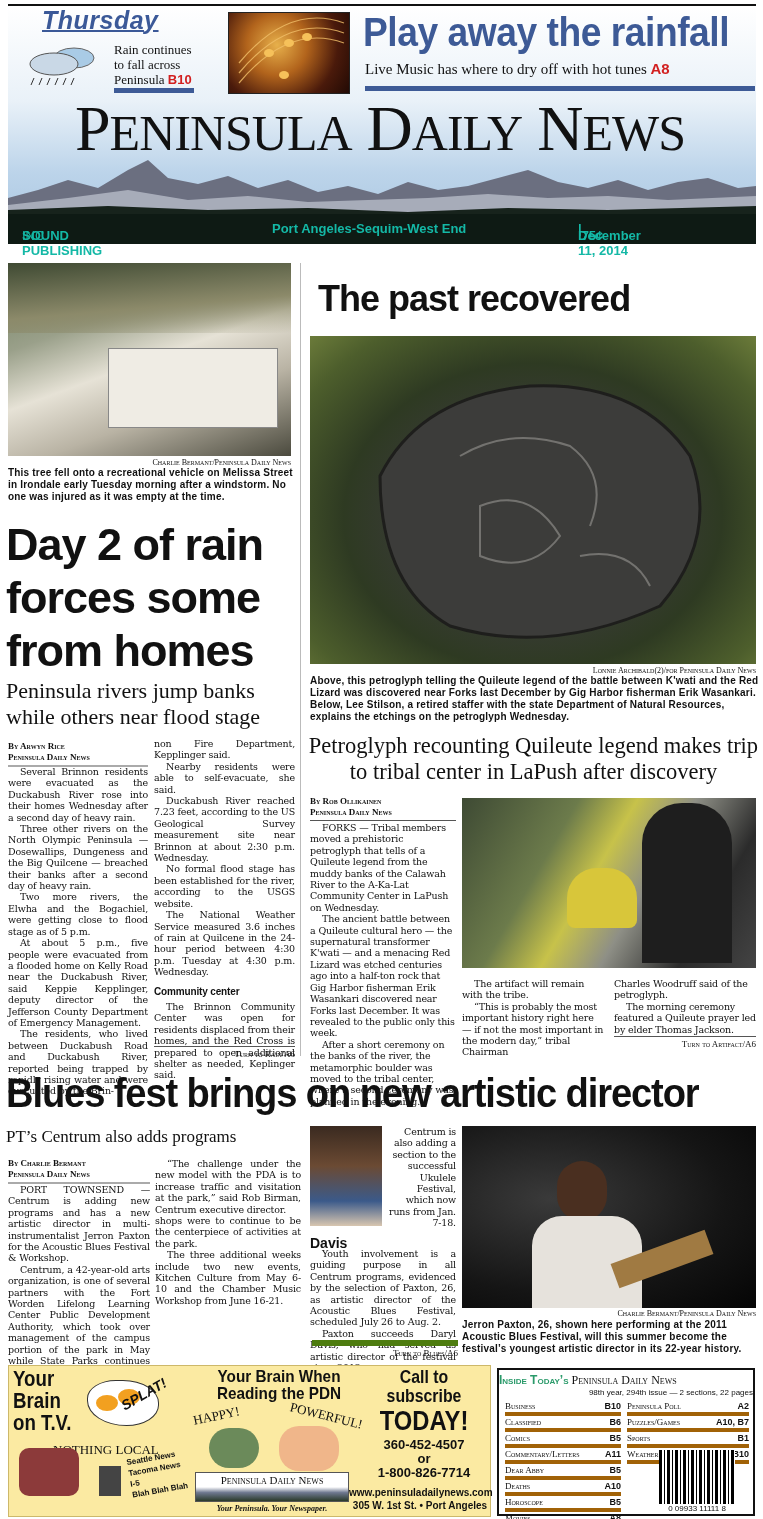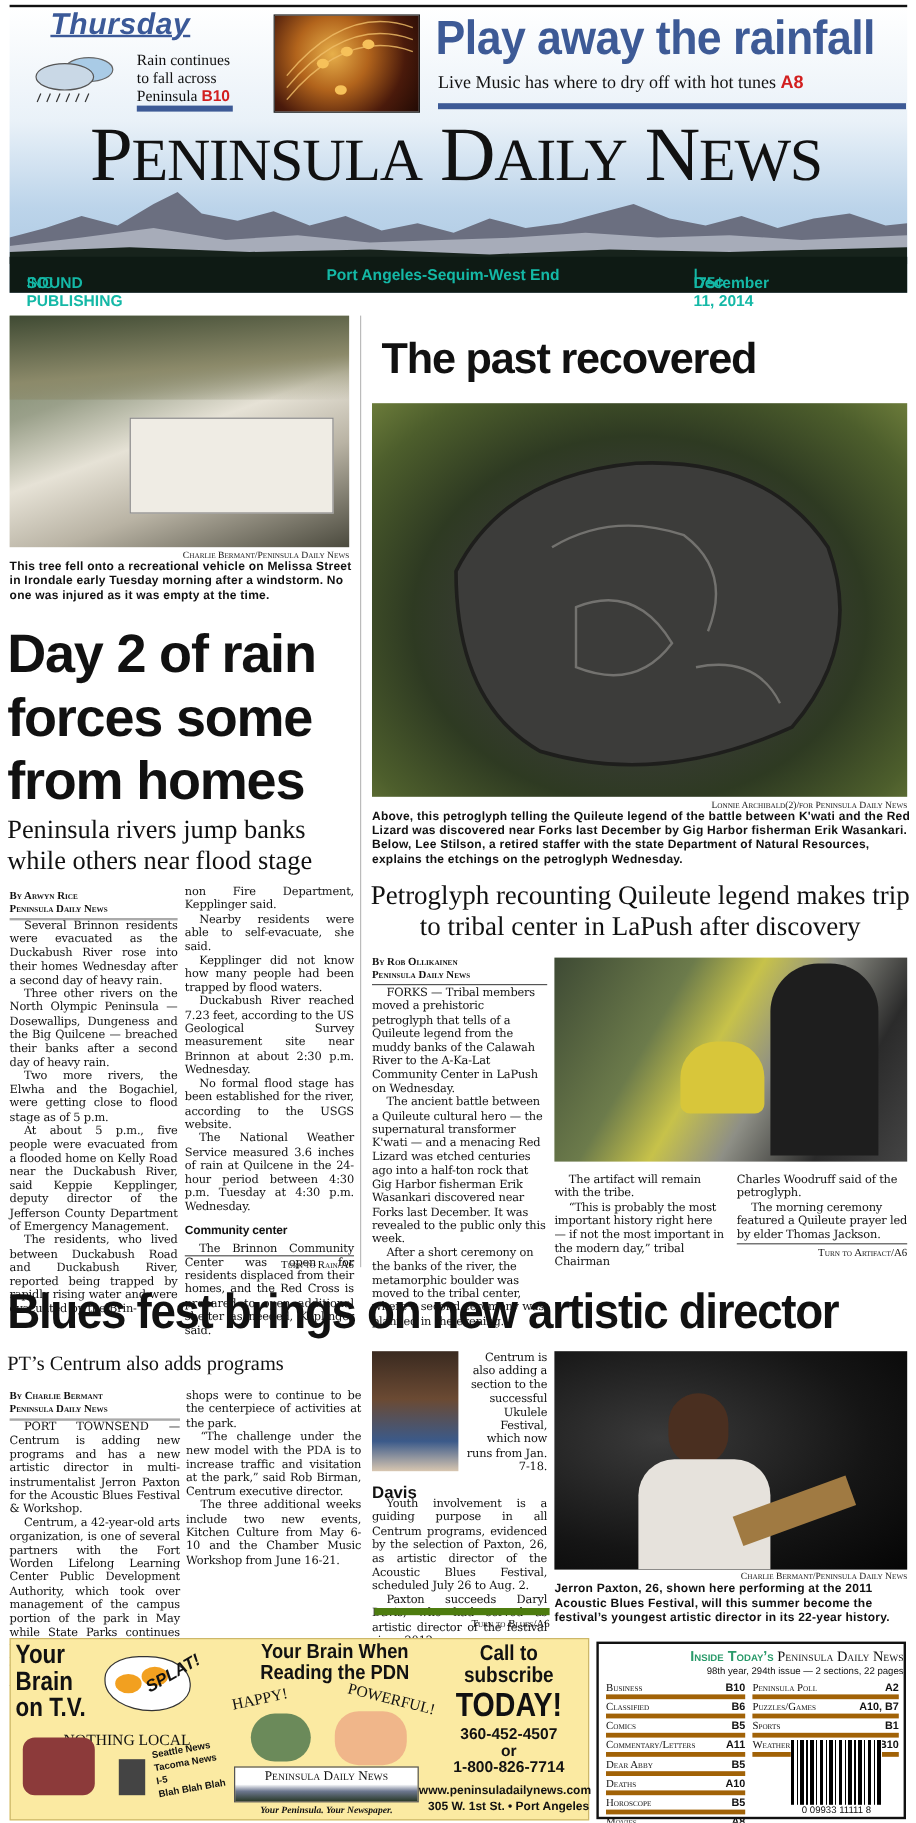--- a/index.html
+++ b/index.html
@@ -119,21 +119,20 @@
 <div class="abs body" style="left:8px;top:766px;width:140px">
   <p>Several Brinnon residents were evacuated as the Duckabush River rose into their homes Wednesday after a second day of heavy rain.</p>
     <p>Three other rivers on the North Olympic Peninsula — Dosewallips, Dungeness and the Big Quilcene — breached their banks after a second day of heavy rain.</p>
     <p>Two more rivers, the Elwha and the Bogachiel, were getting close to flood stage as of 5 p.m.</p>
     <p>At about 5 p.m., five people were evacuated from a flooded home on Kelly Road near the Duckabush River, said Keppie Kepplinger, deputy director of the Jefferson County Department of Emergency Management.</p>
     <p>The residents, who lived between Duckabush Road and Duckabush River, reported being trapped by rapidly rising water and were evacuated by the Brin-</p>
 </div>
 <div class="abs body" style="left:154px;top:738px;width:141px">
   <p style="text-indent:0">non Fire Department, Kepplinger said.</p>
     <p>Nearby residents were able to self-evacuate, she said.</p>
-    <p>Kepplinger did not know how many people had been trapped by flood waters.</p>
     <p>Duckabush River reached 7.23 feet, according to the US Geological Survey measurement site near Brinnon at about 2:30 p.m. Wednesday.</p>
     <p>No formal flood stage has been established for the river, according to the USGS website.</p>
     <p>The National Weather Service measured 3.6 inches of rain at Quilcene in the 24-hour period between 4:30 p.m. Tuesday at 4:30 p.m. Wednesday.</p>
   <div class="sans" style="font-weight:bold;font-size:10px;margin:8px 0 4px">Community center</div>
   <p>The Brinnon Community Center was open for residents displaced from their homes, and the Red Cross is prepared to open additional shelter as needed, Keplinger said.</p>
 </div>
 <div class="abs jump" style="left:154px;top:1046px;width:141px">Turn to Rain/A6</div>
 
 <div class="abs" style="left:300px;top:263px;width:1px;height:793px;background:#bbb"></div>
 
@@ -181,22 +180,22 @@
   <div class="byline">By Charlie Bermant</div>
   <div class="byline org">Peninsula Daily News</div>
   <div class="rule-gray" style="margin-top:2px"></div>
 </div>
 <div class="abs body" style="left:8px;top:1184px;width:142px">
   <p>PORT TOWNSEND — Centrum is adding new programs and has a new artistic director in multi-instrumentalist Jerron Paxton for the Acoustic Blues Festival &amp; Workshop.</p>
     <p>Centrum, a 42-year-old arts organization, is one of several partners with the Fort Worden Lifelong Learning Center Public Development Authority, which took over management of the campus portion of the park in May while State Parks continues to manage the rest of the park.</p>
     <p>Centrum’s festivals and work-</p>
 </div>
 <div class="abs body" style="left:155px;top:1158px;width:146px">
-  <p style="text-indent:0">shops were to continue to be the centerpiece of activities at the park.</p>
-    <p>“The challenge under the new model with the PDA is to increase traffic and visitation at the park,” said Rob Birman, Centrum executive director.</p>
+  <p>“The challenge under the new model with the PDA is to increase traffic and visitation at the park,” said Rob Birman, Centrum executive director.</p>
+    <p style="text-indent:0">shops were to continue to be the centerpiece of activities at the park.</p>
     <p>The three additional weeks include two new events, Kitchen Culture from May 6-10 and the Chamber Music Workshop from June 16-21.</p>
 </div>
 <div class="abs photo" style="left:310px;top:1126px;width:72px;height:100px;background:linear-gradient(180deg,#3a2a20 0%,#6b4a33 40%,#3b5a8a 75%,#d8c6b0 100%)"></div>
 <div class="abs sans" style="left:310px;top:1235px;font-weight:bold;font-size:14px">Davis</div>
 <div class="abs body" style="left:388px;top:1126px;width:68px;text-align:right">Centrum is also adding a section to the successful Ukulele Festival, which now runs from Jan. 7-18.</div>
 <div class="abs body" style="left:310px;top:1248px;width:146px">
   <p>Youth involvement is a guiding purpose in all Centrum programs, evidenced by the selection of Paxton, 26, as artistic director of the Acoustic Blues Festival, scheduled July 26 to Aug. 2.</p>
     <p>Paxton succeeds Daryl Davis, who had served as artistic director of the festival since 2012.</p>
 </div>
 <div class="abs jump" style="left:312px;top:1340px;width:146px;border-top:6px solid #4d7c0f">Turn to Blues/A6</div>
@@ -233,28 +232,28 @@
     <div class="serif" style="text-align:center;font-size:11px;font-variant:small-caps;margin-top:1px">Peninsula Daily News</div>
   </div>
   <div class="abs serif" style="left:186px;top:138px;width:154px;text-align:center;font:italic bold 8px 'Liberation Serif',serif">Your Peninsula. Your Newspaper.</div>
   <div class="abs" style="left:350px;top:2px;width:130px;text-align:center;font:900 18px/19px 'Liberation Sans',sans-serif;transform:scaleX(.88)">Call to subscribe</div>
   <div class="abs" style="left:350px;top:40px;width:130px;text-align:center;font:900 28px/30px 'Liberation Sans',sans-serif;transform:scaleX(.85)">TODAY!</div>
   <div class="abs" style="left:350px;top:72px;width:130px;text-align:center;font:900 13px/14px 'Liberation Sans',sans-serif">
     <div>360-452-4507</div>
       <div>or</div>
       <div>1-800-826-7714</div>
   </div>
-  <div class="abs" style="left:340px;top:120px;width:142px;text-align:right;font:900 10px/13px 'Liberation Sans',sans-serif">
+  <div class="abs" style="left:340px;top:120px;width:142px;text-align:center;font:900 10px/13px 'Liberation Sans',sans-serif">
     <div>www.peninsuladailynews.com</div>
       <div>305 W. 1st St. • Port Angeles</div>
   </div>
 </div>
 
 <div id="index" class="abs">
-  <div style="text-align:right;margin-top:3px;font:bold 12px 'Liberation Serif',serif;font-variant:small-caps">
+  <div style="text-align:left;margin-top:3px;font:bold 12px 'Liberation Serif',serif;font-variant:small-caps">
     <span style="color:#2a9a6a;font-family:'Liberation Sans',sans-serif">Inside Today’s</span> <span style="font-weight:normal">Peninsula Daily News</span>
   </div>
   <div class="sans" style="text-align:right;font-size:8px;margin-bottom:2px">98th year, 294th issue — 2 sections, 22 pages</div>
   <div style="position:absolute;left:6px;top:30px;width:116px">
     <div class="idx-row">
         <span>Business</span>
         <b>B10</b>
       </div>
     <div class="idx-row">
         <span>Classified</span>

